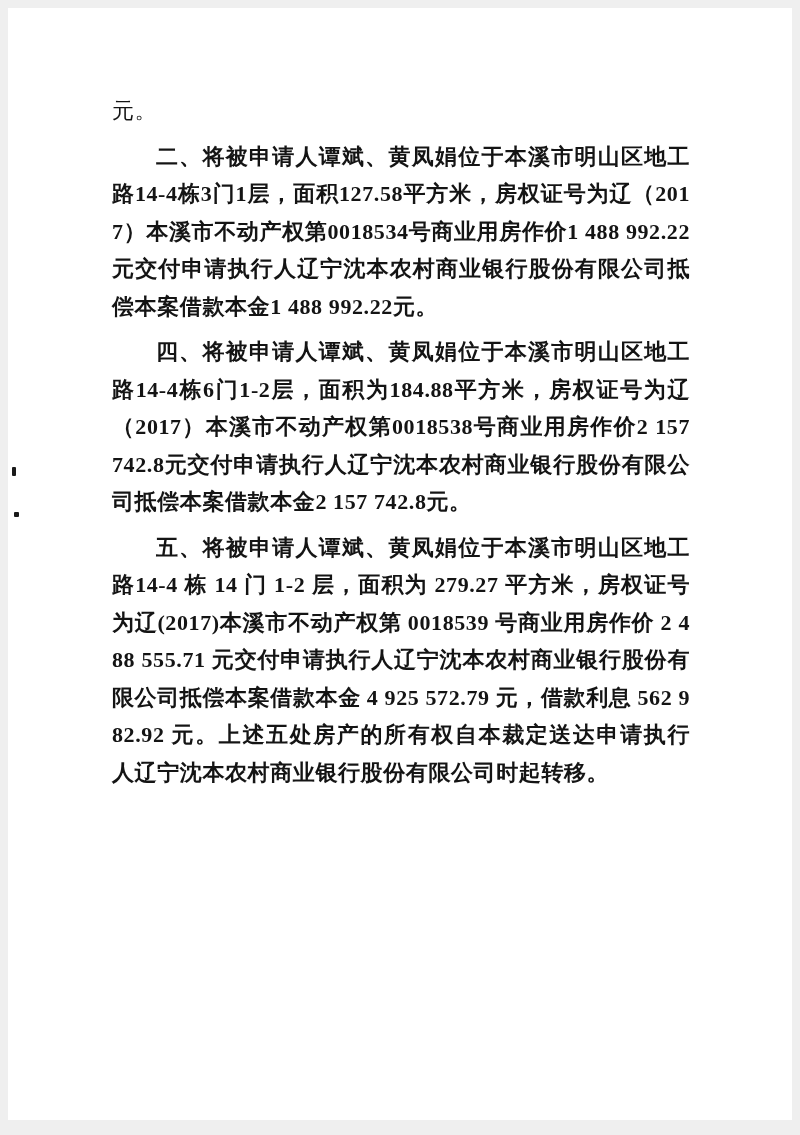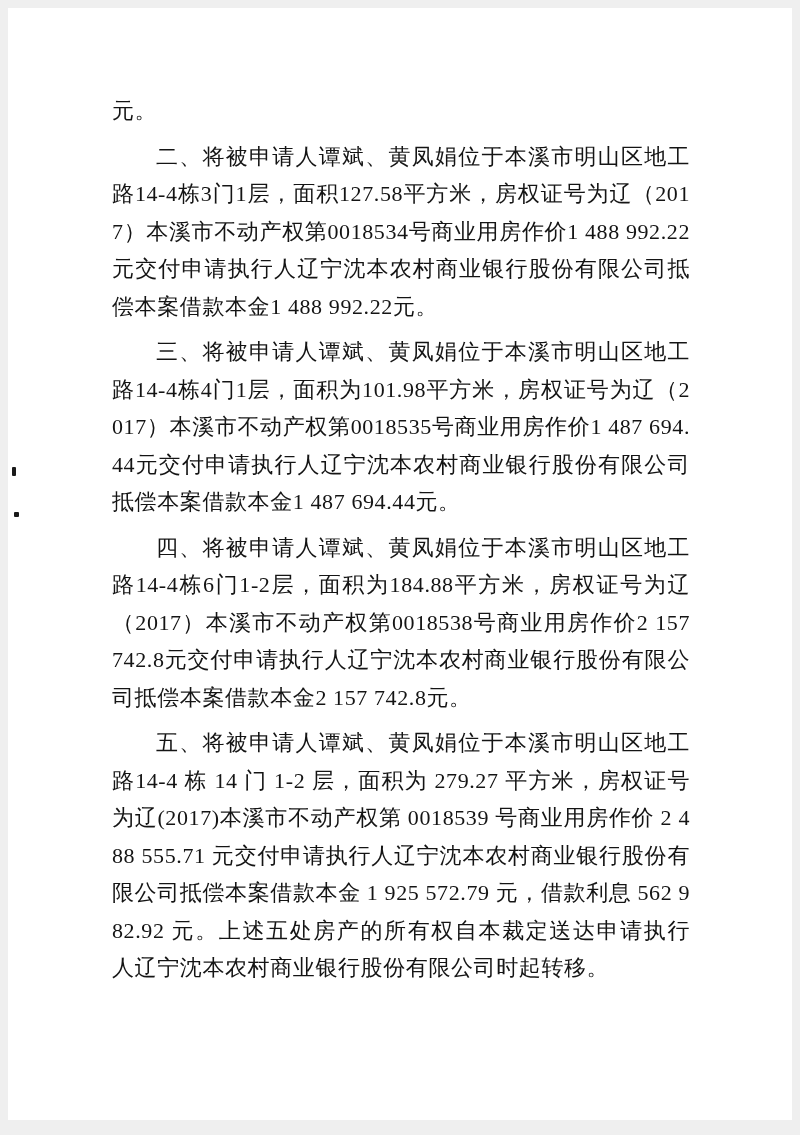--- a/index.html
+++ b/index.html
@@ -33,20 +33,21 @@
     letter-spacing: 0.6px;
     text-align: justify;
     text-justify: inter-ideograph;
   }
   .content p {
     margin: 0 0 8px 0;
     word-break: break-all;
   }
   .content p.indent {
     text-indent: 44px;
+    font-weight: bold;
   }
   .artifact {
     position: absolute;
     background: #1a1a1a;
     border-radius: 1px;
   }
   .artifact-1 {
     left: 4px;
     top: 459px;
     width: 4px;
@@ -62,17 +63,16 @@
 </head>
 <body>
 
 <div class="paper">
   <span class="artifact artifact-1"></span>
   <span class="artifact artifact-2"></span>
 
   <div class="content">
     <p>元。</p>
     <p class="indent">二、将被申请人谭斌、黄凤娟位于本溪市明山区地工路14-4栋3门1层，面积127.58平方米，房权证号为辽（2017）本溪市不动产权第0018534号商业用房作价1 488 992.22元交付申请执行人辽宁沈本农村商业银行股份有限公司抵偿本案借款本金1 488 992.22元。</p>
-    <p class="indent">三、将被申请人谭斌、黄凤娟位于本溪市明山区地工路14-4栋4门1层，面积为101.98平方米，房权证号为辽（2017）本溪市不动产权第0018535号商业用房作价1 487 694.44元交付申请执行人辽宁沈本农村商业银行股份有限公司抵偿本案借款本金1 487 694.44元。</p>
     <p class="indent">四、将被申请人谭斌、黄凤娟位于本溪市明山区地工路14-4栋6门1-2层，面积为184.88平方米，房权证号为辽（2017）本溪市不动产权第0018538号商业用房作价2 157 742.8元交付申请执行人辽宁沈本农村商业银行股份有限公司抵偿本案借款本金2 157 742.8元。</p>
-    <p class="indent">五、将被申请人谭斌、黄凤娟位于本溪市明山区地工路14-4 栋 14 门 1-2 层，面积为 279.27 平方米，房权证号为辽(2017)本溪市不动产权第 0018539 号商业用房作价 2 488 555.71 元交付申请执行人辽宁沈本农村商业银行股份有限公司抵偿本案借款本金 1 925 572.79 元，借款利息 562 982.92 元。上述五处房产的所有权自本裁定送达申请执行人辽宁沈本农村商业银行股份有限公司时起转移。</p>
+    <p class="indent">五、将被申请人谭斌、黄凤娟位于本溪市明山区地工路14-4 栋 14 门 1-2 层，面积为 279.27 平方米，房权证号为辽(2017)本溪市不动产权第 0018539 号商业用房作价 2 488 555.71 元交付申请执行人辽宁沈本农村商业银行股份有限公司抵偿本案借款本金 4 925 572.79 元，借款利息 562 982.92 元。上述五处房产的所有权自本裁定送达申请执行人辽宁沈本农村商业银行股份有限公司时起转移。</p>
   </div>
 </div>
 
 </body></html>

